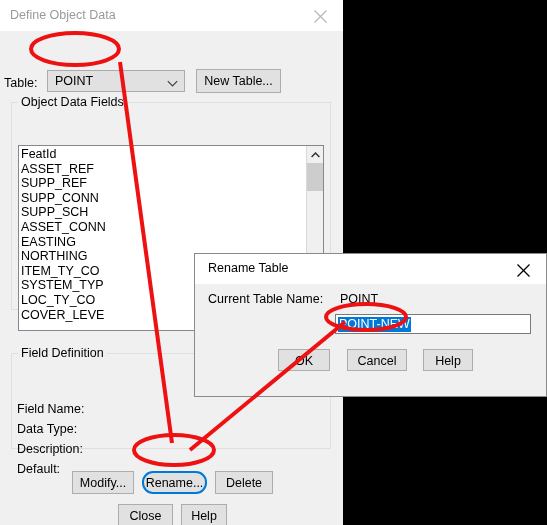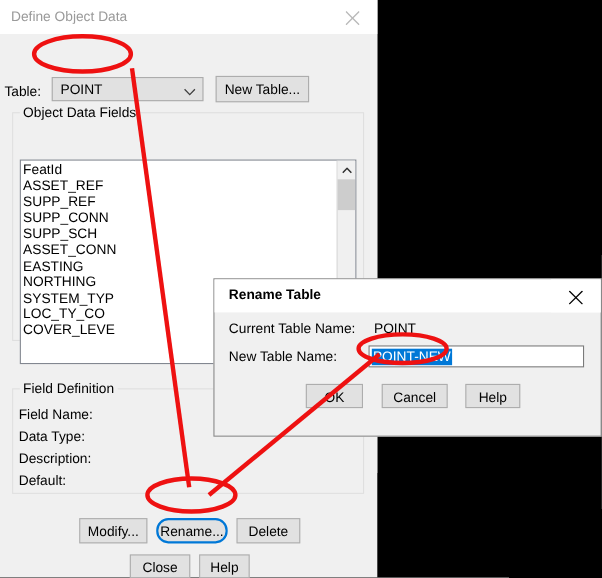--- a/index.html
+++ b/index.html
@@ -212,20 +212,21 @@
     background: #f0f0f0;
     padding: 0 3px;
     font-size: 12.5px;
     z-index: 3;
   }
   .fd-line {
     position: absolute;
     left: 17px;
     font-size: 12.5px;
     white-space: nowrap;
+    margin-top: 32px;
   }
 
   
   .btn-modify { position:absolute; left: 72px;  top: 440px; width: 62px; height: 23px; }
   .btn-rename { position:absolute; left: 142px; top: 440px; width: 65px; height: 23px; border-radius: 11px; }
   .btn-delete { position:absolute; left: 215px; top: 440px; width: 58px; height: 23px; }
   .btn-close  { position:absolute; left: 118px; top: 473px; width: 55px; height: 23px; }
   .btn-help   { position:absolute; left: 181px; top: 473px; width: 46px; height: 23px; }
 
   
@@ -239,21 +240,20 @@
     border: 1px solid #8a8a8a;
     box-sizing: border-box;
     z-index: 20;
   }
   .rename-titlebar {
     position: absolute;
     left: 0; top: 0;
     width: 351px;
     height: 30px;
     background: #ffffff;
-    font-weight: bold;
   }
   .rename-title-text {
     position: absolute;
     left: 13px;
     top: 7px;
     font-size: 12.5px;
     color: #000;
   }
   .rename-close {
     position: absolute;
@@ -349,20 +349,21 @@
       <div class="listbox">
         <div class="listbox-items" id="odf-items">
             <div class="li">FeatId</div>
             <div class="li">ASSET_REF</div>
             <div class="li">SUPP_REF</div>
             <div class="li">SUPP_CONN</div>
             <div class="li">SUPP_SCH</div>
             <div class="li">ASSET_CONN</div>
             <div class="li">EASTING</div>
             <div class="li">NORTHING</div>
+            <div class="li">ITEM_TY_CO</div>
             <div class="li">SYSTEM_TYP</div>
             <div class="li">LOC_TY_CO</div>
             <div class="li">COVER_LEVE</div>
           </div>
         <div class="lb-scrollbar">
           <div class="lb-scroll-up">
             <svg width="9" height="6" viewBox="0 0 9 6">
               <polyline points="0.6,5 4.5,1 8.4,5" fill="none" stroke="#303030" stroke-width="1.4"></polyline>
             </svg>
           </div>
@@ -400,21 +401,20 @@
         <svg width="13" height="13" viewBox="0 0 13 13">
           <line x1="0.5" y1="0.5" x2="12.5" y2="12.5" stroke="#000000" stroke-width="1.2"></line>
           <line x1="12.5" y1="0.5" x2="0.5" y2="12.5" stroke="#000000" stroke-width="1.2"></line>
         </svg>
       </div>
     </div>
 
     <div class="rn-label" style="top:38px;">Current Table Name:</div>
     <div class="rn-current-value">POINT</div>
 
-    <div class="rn-label" style="top:63px;">New Table Name:</div>
 
     <div class="rn-input">
       <span class="sel">POINT-NEW</span>
     </div>
 
     <button class="btn rn-btn-ok">OK</button>
     <button class="btn rn-btn-cancel">Cancel</button>
     <button class="btn rn-btn-help">Help</button>
   </div>
 

